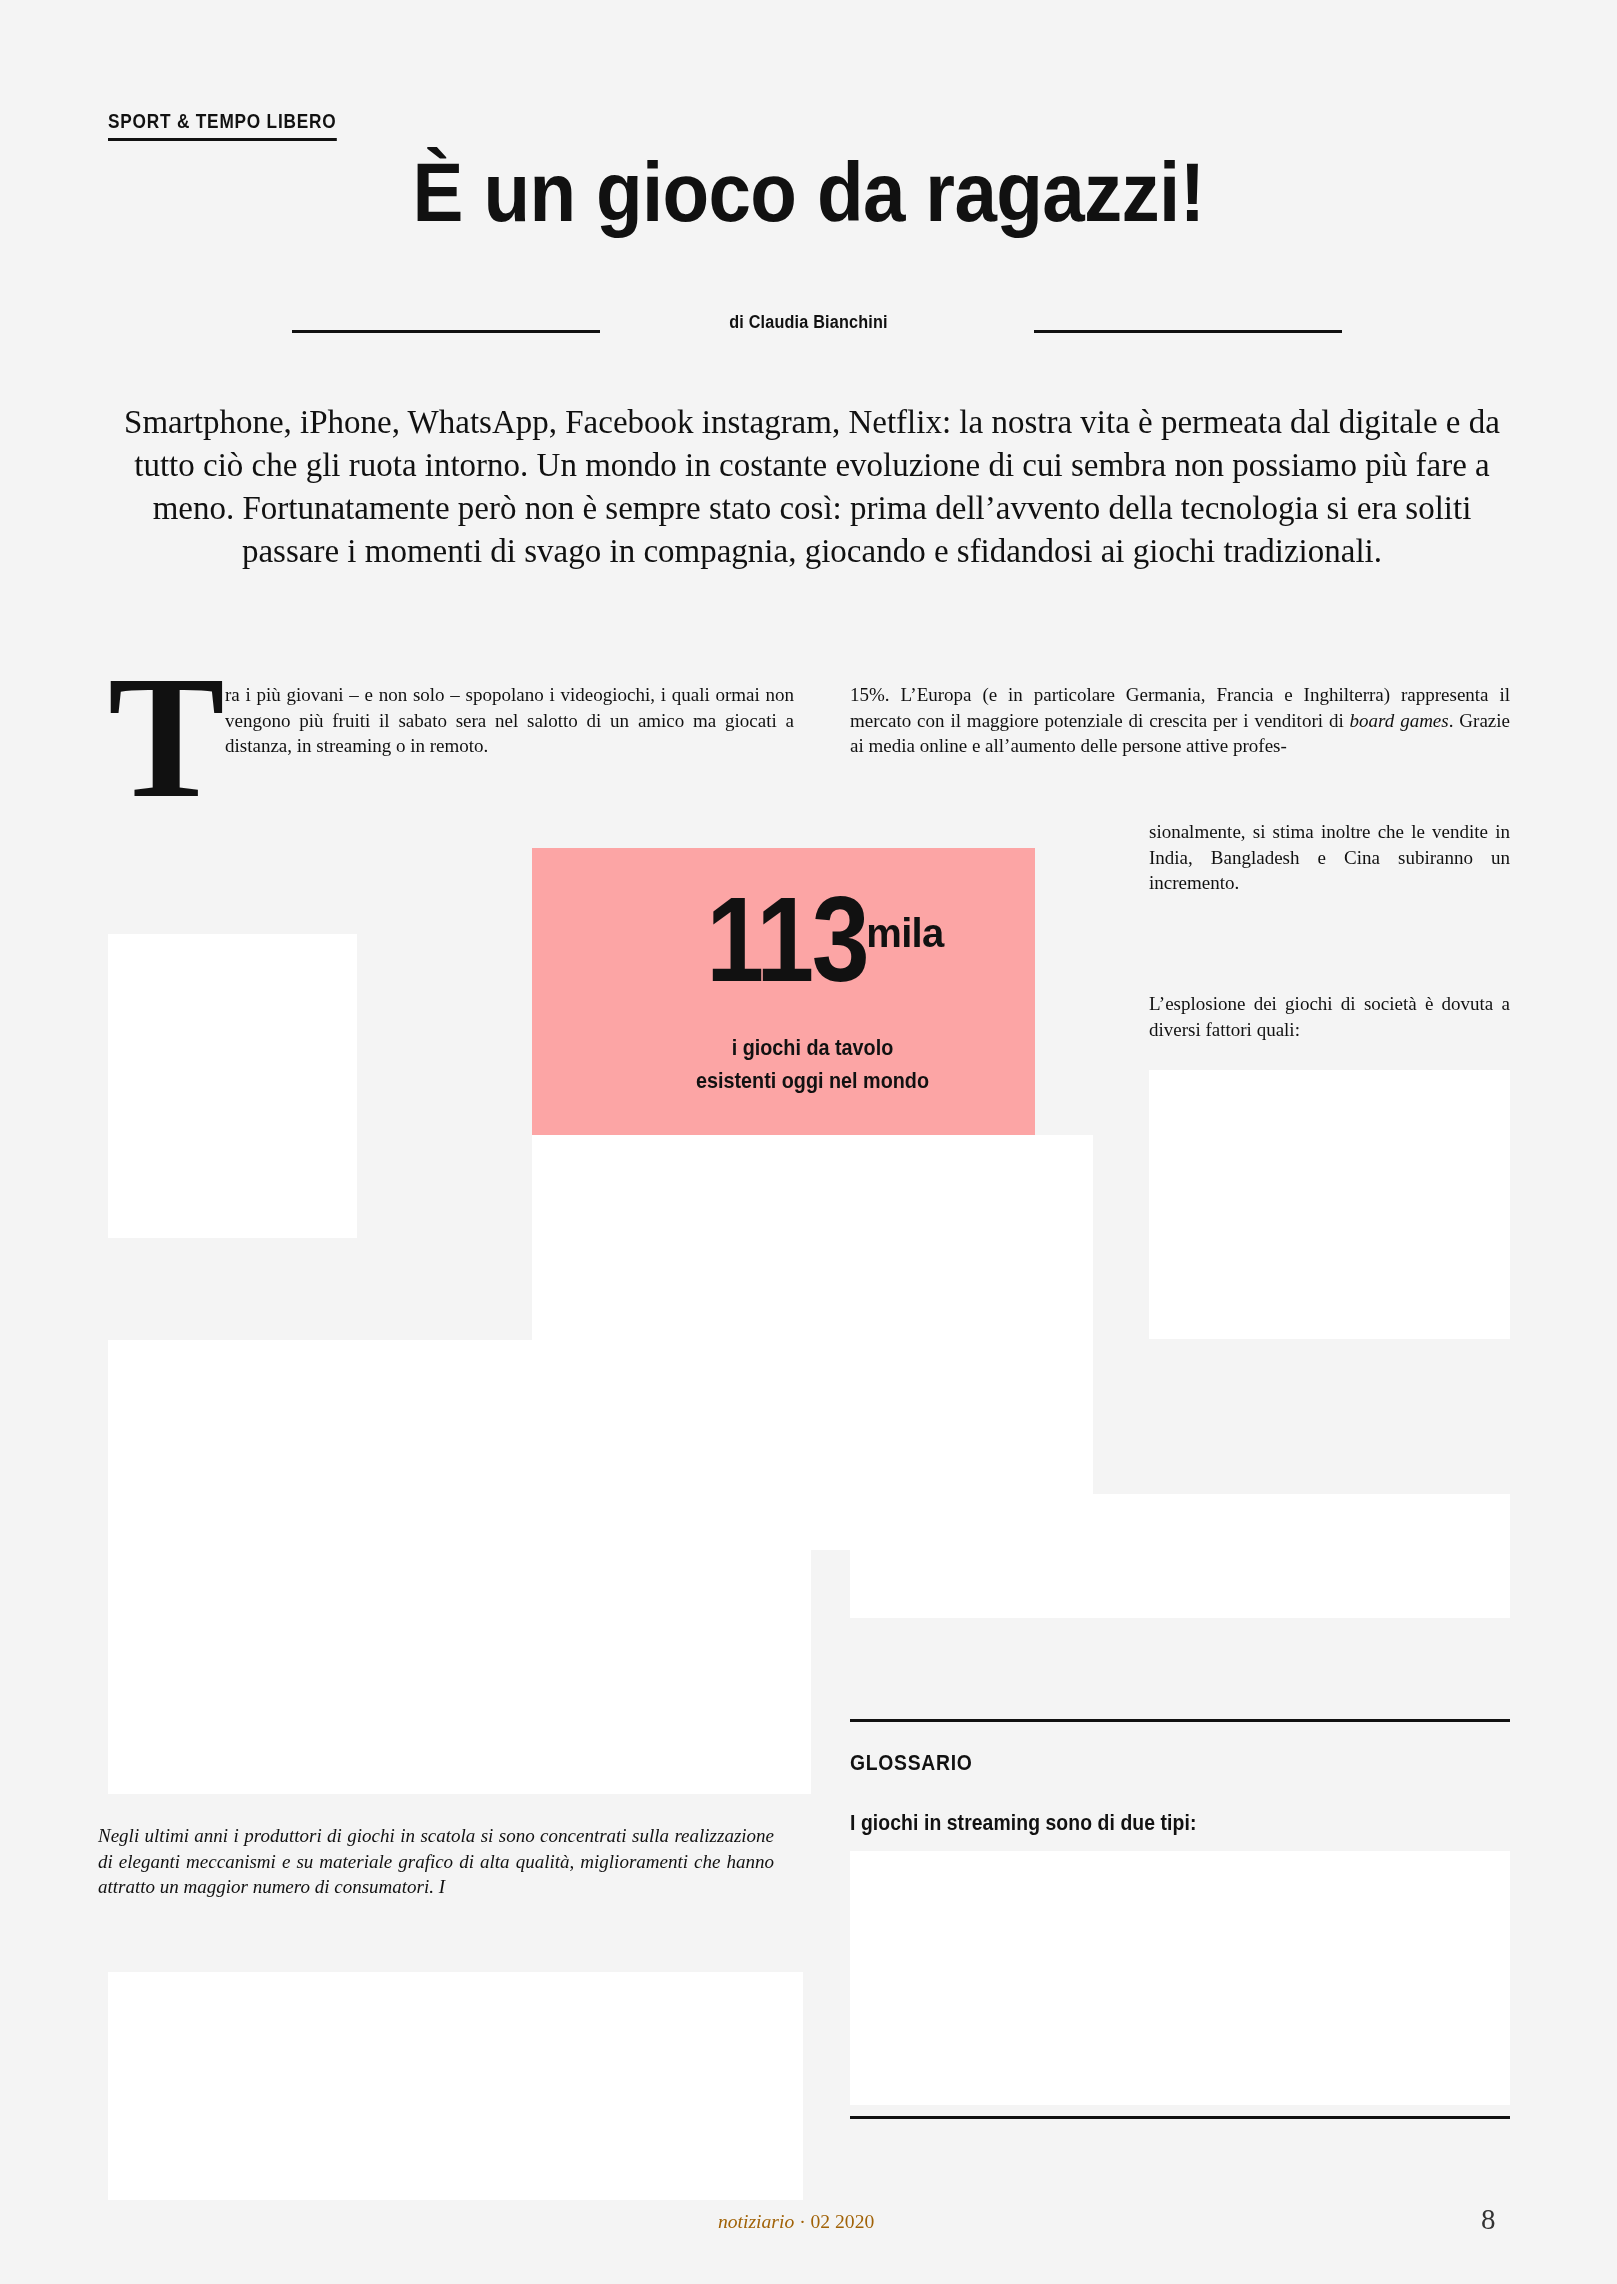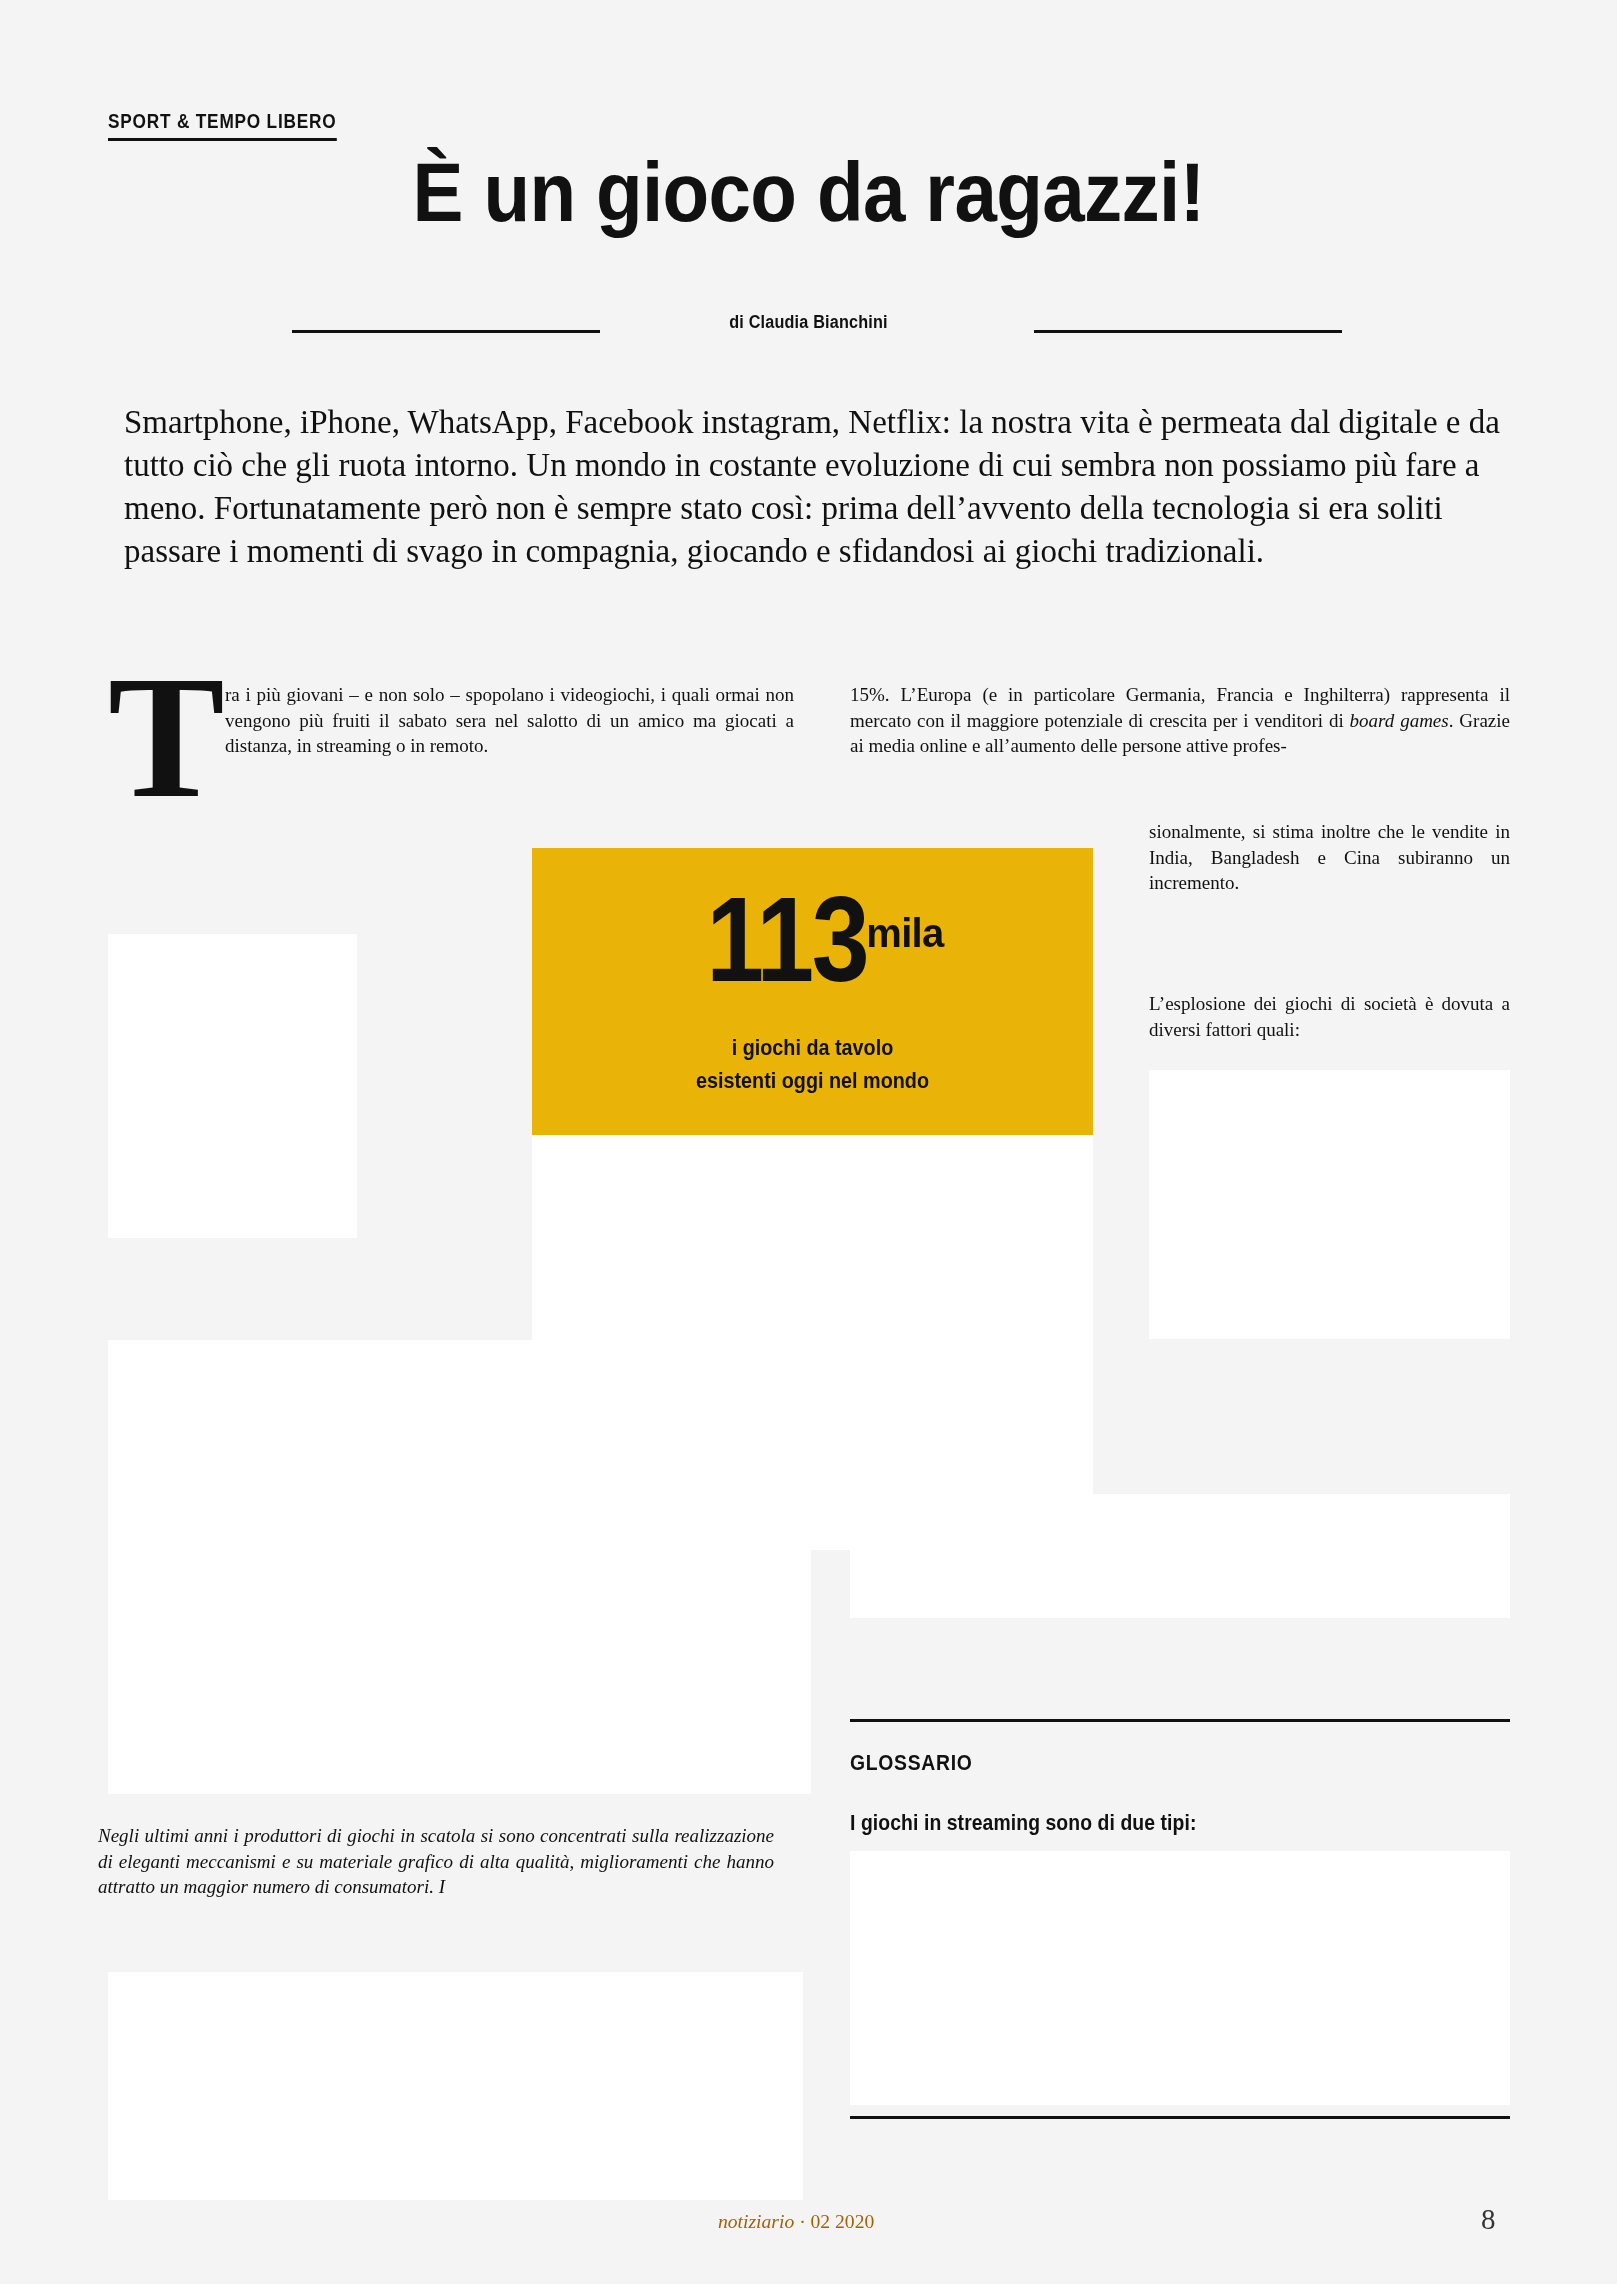--- a/index.html
+++ b/index.html
@@ -78,20 +78,21 @@
     color: #111;
     transform: scaleX(0.9);
   }
 
   
   .standfirst {
     position: absolute;
     left: 124px;
     top: 401px;
     width: 1376px;
+    text-align: center;
     font-family: "Liberation Serif", serif;
     font-size: 33px;
     line-height: 1.30;
     color: #111;
   }
 
   
   .col {
     position: absolute;
     font-family: "Liberation Serif", serif;
@@ -128,23 +129,23 @@
   }
   .col-left-a { left: 215px; width: 569px; }
 
   .ital { font-style: italic; }
 
   
   .stat-box {
     position: absolute;
     left: 532px;
     top: 848px;
-    width: 561px;
+    width: 503px;
     height: 287px;
-    background: #eab308;
+    background: #fca5a5;
     text-align: center;
     overflow: hidden;
   }
   .stat-figure {
     position: absolute;
     left: 0;
     top: 31px;
     width: 561px;
     text-align: center;
     font-family: "Liberation Sans Narrow", "Liberation Sans", sans-serif;

